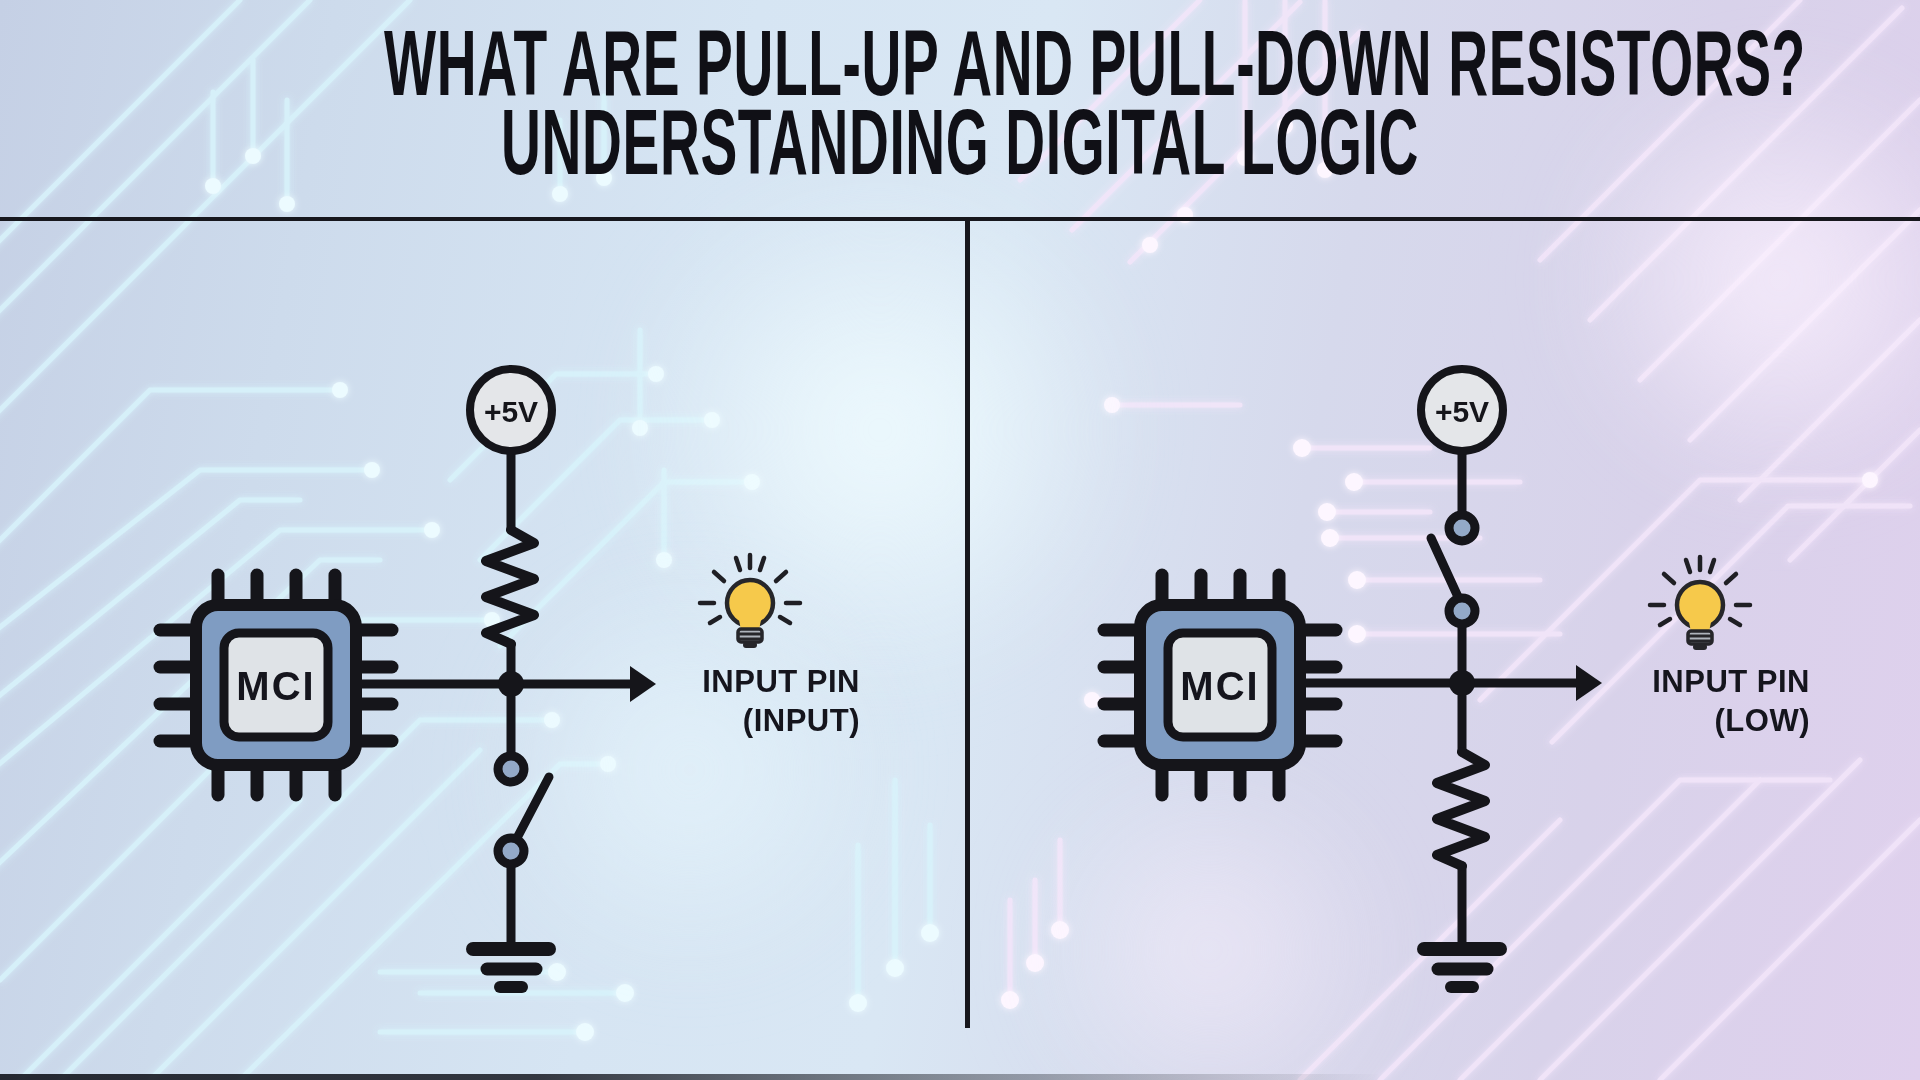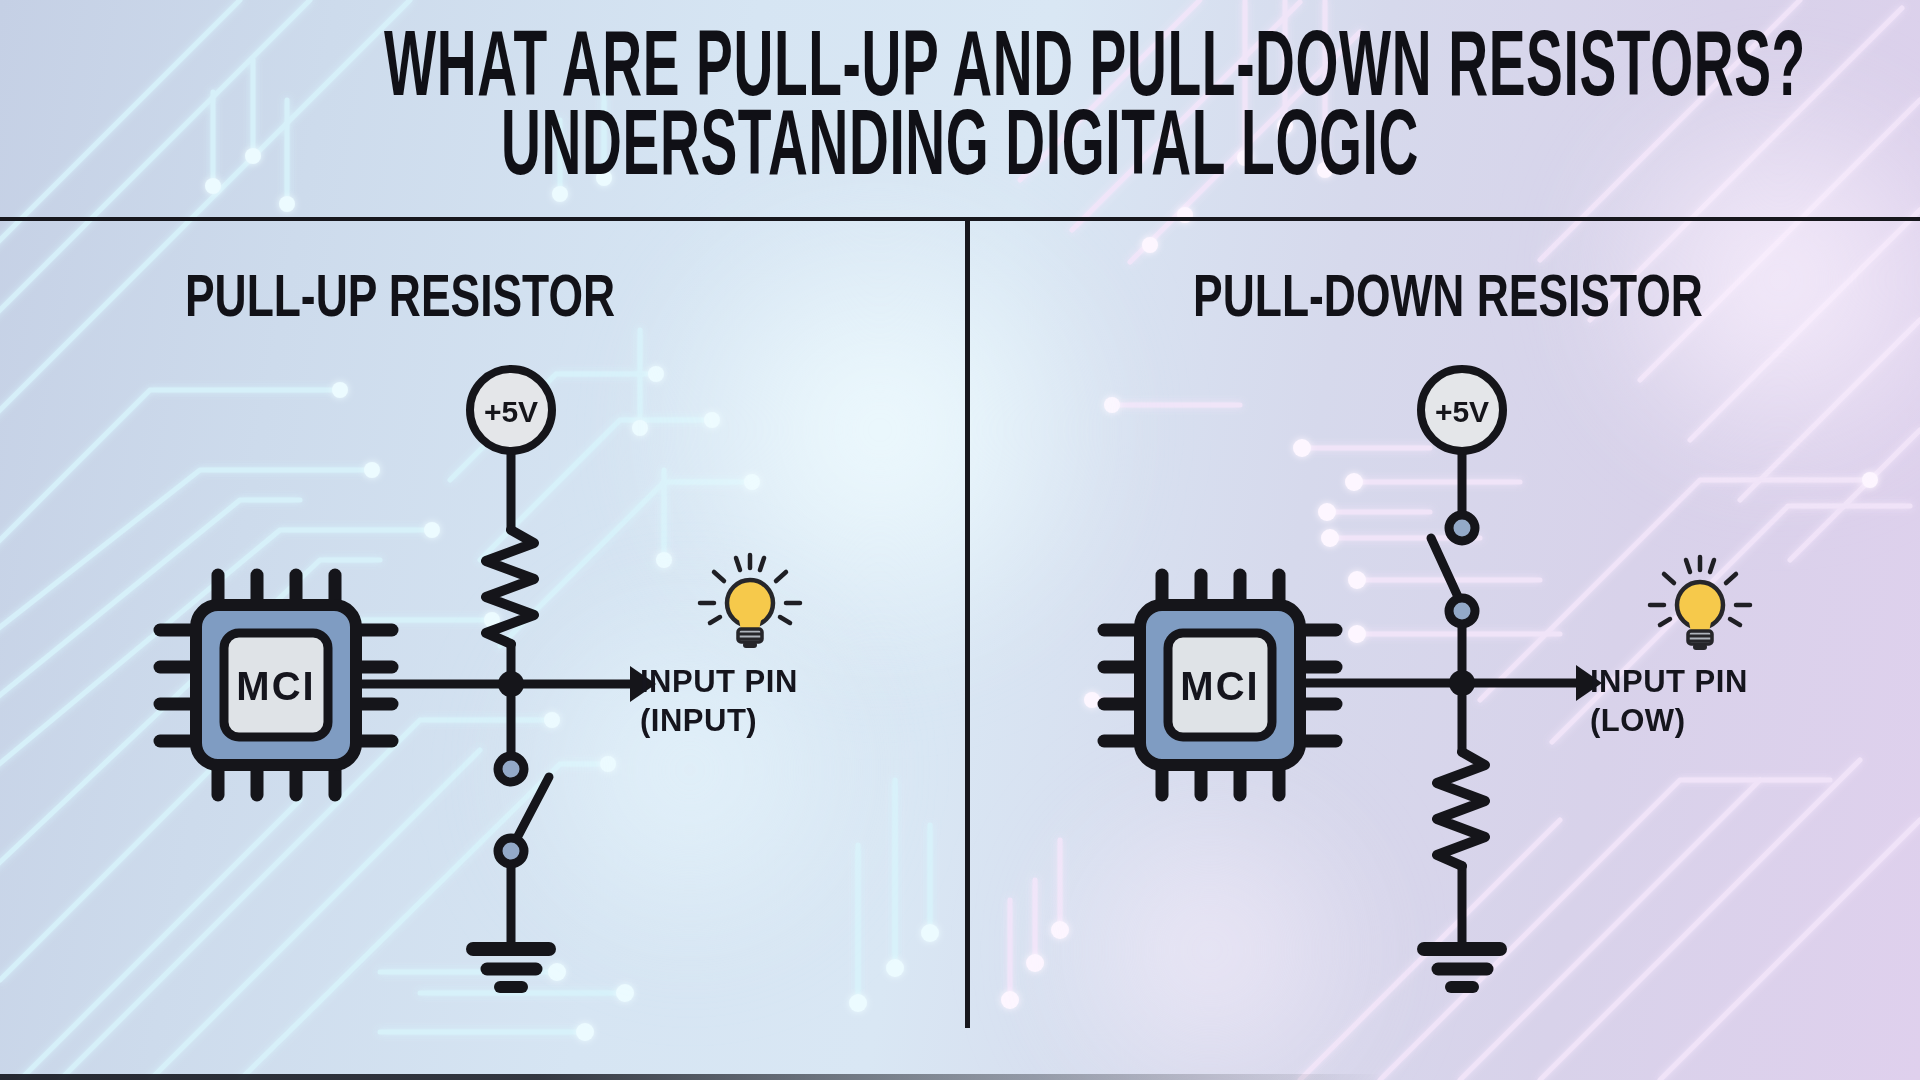--- a/index.html
+++ b/index.html
@@ -16,21 +16,21 @@
   .wash4{left:1020px;top:760px;width:380px;height:380px;background:radial-gradient(circle,rgba(250,240,253,.6),rgba(250,240,253,0) 70%);}
   .title{position:absolute;top:24px;left:0;width:1920px;text-align:center;color:#101016;}
   .cond{display:block;white-space:nowrap;font-weight:700;transform:scaleX(0.6);transform-origin:50% 50%;}
   .title .cond{font-size:92px;line-height:79px;letter-spacing:1px;}
   .hline{position:absolute;left:0;top:217px;width:1920px;height:4px;background:#17171d;}
   .vline{position:absolute;left:965px;top:221px;width:5px;height:807px;background:#17171d;}
   .panel-heading{position:absolute;top:264px;height:64px;color:#121218;text-align:center;}
   .panel-heading .cond{font-size:60px;line-height:64px;transform:scaleX(0.74);letter-spacing:0;}
   .ph-left{left:0;width:800px;}
   .ph-right{left:1048px;width:800px;}
-  .iolabel{position:absolute;width:220px;text-align:left;font-weight:700;font-size:31px;line-height:39px;letter-spacing:.5px;color:#15151d;}
+  .iolabel{position:absolute;width:220px;text-align:right;font-weight:700;font-size:31px;line-height:39px;letter-spacing:.5px;color:#15151d;}
   .io-left{left:640px;top:662px;}
   .io-right{left:1590px;top:662px;}
   .bottom-edge{position:absolute;left:0;bottom:0;width:1920px;height:6px;
     background:linear-gradient(90deg,rgba(23,25,33,.92) 0%,rgba(23,25,33,.85) 28%,rgba(23,25,33,0) 72%);}
 </style>
 </head>
 <body>
 
 <div class="stage">
 
@@ -158,26 +158,20 @@
   <div class="wash wash4"></div>
 
   <div class="title">
     <span class="cond">WHAT ARE PULL-UP AND PULL-DOWN RESISTORS?</span>
     <span class="cond">UNDERSTANDING DIGITAL LOGIC</span>
   </div>
 
   <div class="hline"></div>
   <div class="vline"></div>
 
-  <div class="panel-heading ph-left">
-    <span class="cond">PULL-UP RESISTOR</span>
-  </div>
-  <div class="panel-heading ph-right">
-    <span class="cond">PULL-DOWN RESISTOR</span>
-  </div>
 
   <svg class="fgsvg" viewBox="0 0 1920 1080">
     <defs>
       <g id="chip">
         <g stroke="#15151a" stroke-width="13" stroke-linecap="round">
           <line x1="-58" y1="-110" x2="-58" y2="-77"></line>
             <line x1="-19" y1="-110" x2="-19" y2="-77"></line>
           <line x1="20" y1="-110" x2="20" y2="-77"></line>
             <line x1="59" y1="-110" x2="59" y2="-77"></line>
           <line x1="-58" y1="77" x2="-58" y2="110"></line>

